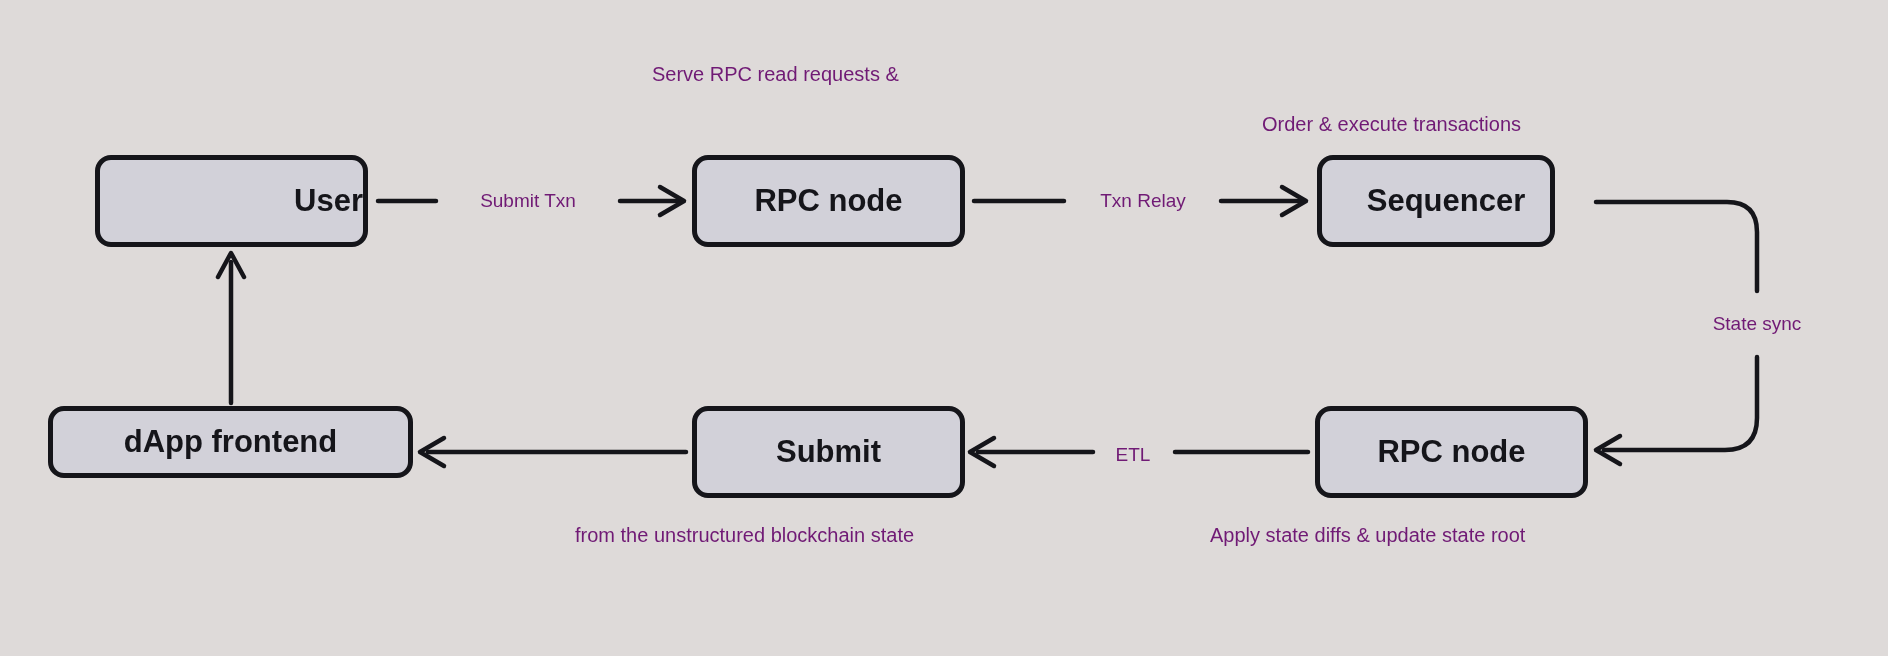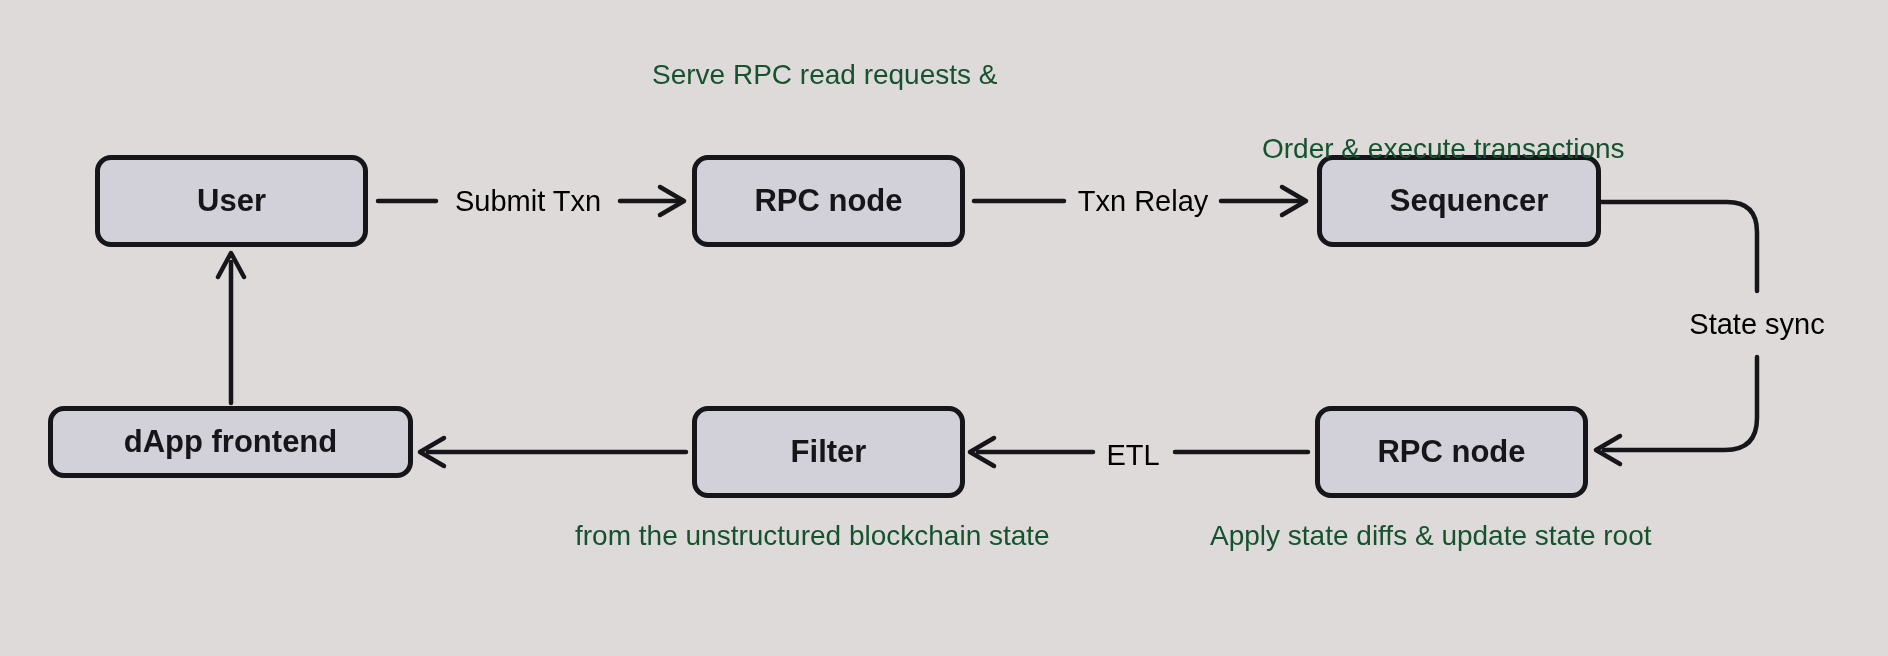--- a/index.html
+++ b/index.html
@@ -38,28 +38,28 @@
     justify-content: center;
     color: #15151a;
     font-size: 31px;
     font-weight: 700;
     letter-spacing: 0px;
   }
   .edge-label {
     position: absolute;
     transform: translate(-50%, -50%);
     white-space: nowrap;
-    color: #000000;
-    font-size: 29px;
+    color: #701a75;
+    font-size: 19px;
     font-weight: 400;
   }
   .annotation {
     position: absolute;
-    color: #14532d;
-    font-size: 28px;
+    color: #701a75;
+    font-size: 20px;
     font-weight: 400;
     line-height: 39px;
     white-space: nowrap;
   }
 </style>
 </head>
 <body>
 
 <div id="canvas">
 
@@ -81,57 +81,57 @@
     <path d="M1093 452 H978"></path>
     <polyline points="994,438 970,452 994,466"></polyline>
 
     <path d="M686 452 H428"></path>
     <polyline points="444,438 420,452 444,466"></polyline>
 
     <path d="M231 403 V262"></path>
     <polyline points="218,277 231,253 244,277"></polyline>
   </svg>
 
-  <div class="node" style="left:95px; top:155px; width:273px; height:92px;">
+  <div class="node" style="left:95px; top:155px; width:273px; height:92px;justify-content:flex-end;">
     <span>User</span>
   </div>
 
   <div class="node" style="left:692px; top:155px; width:273px; height:92px;">
     <span>RPC node</span>
   </div>
 
-  <div class="node" style="left:1317px; top:155px; width:284px; height:92px;padding-left:20px;">
+  <div class="node" style="left:1317px; top:155px; width:238px; height:92px;padding-left:20px;">
     <span>Sequencer</span>
   </div>
 
   <div class="node" style="left:48px; top:406px; width:365px; height:72px;">
     <span>dApp frontend</span>
   </div>
 
   <div class="node" style="left:692px; top:406px; width:273px; height:92px;">
-    <span>Filter</span>
+    <span>Submit</span>
   </div>
 
   <div class="node" style="left:1315px; top:406px; width:273px; height:92px;">
     <span>RPC node</span>
   </div>
 
   <div class="edge-label" style="left:528px; top:201px;">Submit Txn</div>
 
   <div class="edge-label" style="left:1143px; top:201px;">Txn Relay</div>
 
   <div class="edge-label" style="left:1757px; top:324px;">State sync</div>
 
   <div class="edge-label" style="left:1133px; top:455px;">ETL</div>
 
   <div class="annotation" style="left:652px; top:55px;">
     <div>Serve RPC read requests &amp;</div>
   </div>
 
-  <div class="annotation" style="left:1262px; top:105px;margin-top:24px;">Order &amp; execute transactions</div>
+  <div class="annotation" style="left:1262px; top:105px;">Order &amp; execute transactions</div>
 
 
   <div class="annotation" style="left:575px; top:516px;">
     <div>from the unstructured blockchain state</div>
   </div>
 
   <div class="annotation" style="left:1210px; top:516px;">Apply state diffs &amp; update state root</div>
 
 </div>
 

